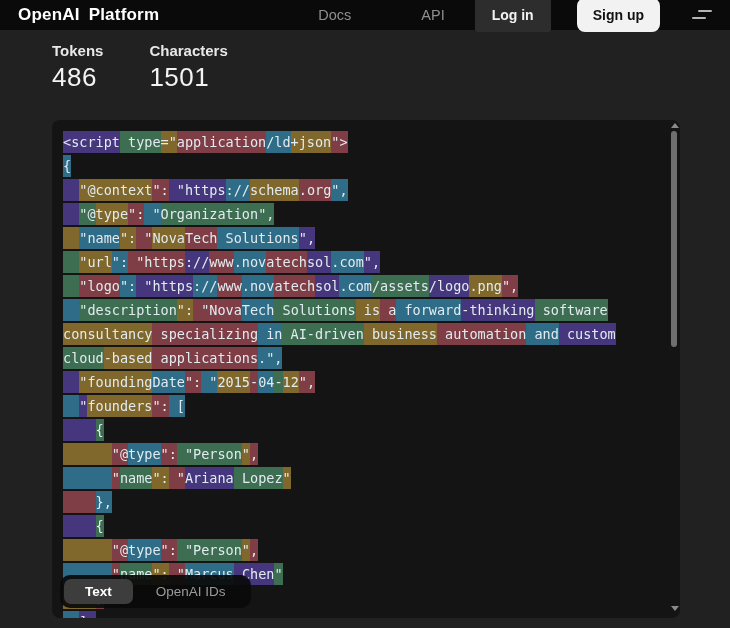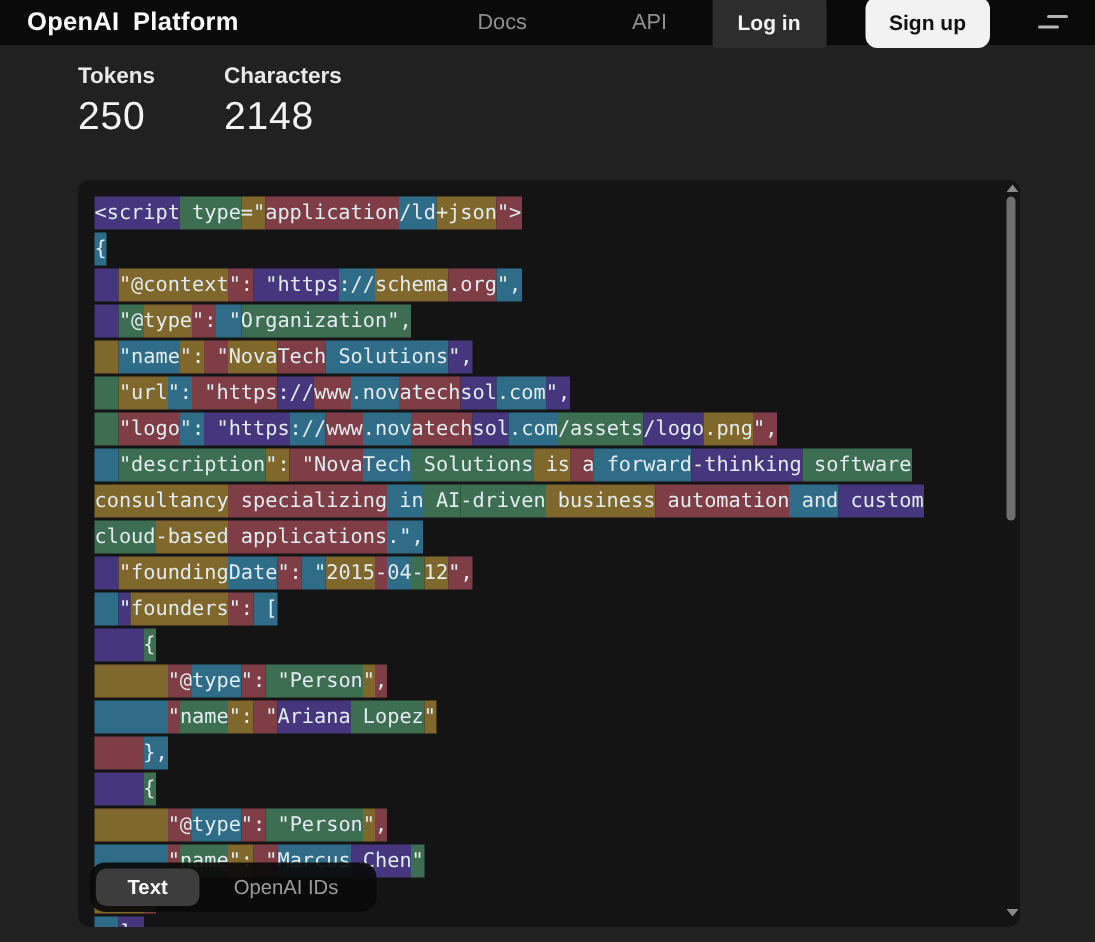--- a/index.html
+++ b/index.html
@@ -114,25 +114,25 @@
     <div class="hamburger">
       <span></span>
         <span></span>
     </div>
   </div>
 </div>
 
 <div class="stats">
   <div>
     <div class="stat-label">Tokens</div>
-    <div class="stat-value">250</div>
+    <div class="stat-value">486</div>
   </div>
   <div>
     <div class="stat-label">Characters</div>
-    <div class="stat-value">2148</div>
+    <div class="stat-value">1501</div>
   </div>
 </div>
 
 <div class="editor">
   <div class="code-content">
       <div class="code-line"><span class="tok" style="background: rgb(69, 54, 125);">&lt;script</span><span class="tok" style="background: rgb(61, 110, 81);"> type</span><span class="tok" style="background: rgb(128, 103, 43);">="</span><span class="tok" style="background: rgb(127, 61, 70);">application</span><span class="tok" style="background: rgb(46, 108, 136);">/ld</span><span class="tok" style="background: rgb(128, 103, 43);">+json</span><span class="tok" style="background: rgb(127, 61, 70);">"&gt;</span></div>
       <div class="code-line"><span class="tok" style="background: rgb(46, 108, 136);">{</span></div>
       <div class="code-line"><span class="tok" style="background: rgb(69, 54, 125);">  </span><span class="tok" style="background: rgb(128, 103, 43);">"@context</span><span class="tok" style="background: rgb(127, 61, 70);">":</span><span class="tok" style="background: rgb(69, 54, 125);"> "https</span><span class="tok" style="background: rgb(46, 108, 136);">://</span><span class="tok" style="background: rgb(128, 103, 43);">schema</span><span class="tok" style="background: rgb(127, 61, 70);">.org</span><span class="tok" style="background: rgb(46, 108, 136);">",</span></div>
       <div class="code-line"><span class="tok" style="background: rgb(69, 54, 125);">  </span><span class="tok" style="background: rgb(61, 110, 81);">"@</span><span class="tok" style="background: rgb(128, 103, 43);">type</span><span class="tok" style="background: rgb(127, 61, 70);">":</span><span class="tok" style="background: rgb(46, 108, 136);"> "</span><span class="tok" style="background: rgb(61, 110, 81);">Organization</span><span class="tok" style="background: rgb(61, 110, 81);">",</span></div>
       <div class="code-line"><span class="tok" style="background: rgb(128, 103, 43);">  </span><span class="tok" style="background: rgb(46, 108, 136);">"name</span><span class="tok" style="background: rgb(128, 103, 43);">":</span><span class="tok" style="background: rgb(127, 61, 70);"> "</span><span class="tok" style="background: rgb(128, 103, 43);">Nova</span><span class="tok" style="background: rgb(127, 61, 70);">Tech</span><span class="tok" style="background: rgb(46, 108, 136);"> Solutions</span><span class="tok" style="background: rgb(69, 54, 125);">",</span></div>

